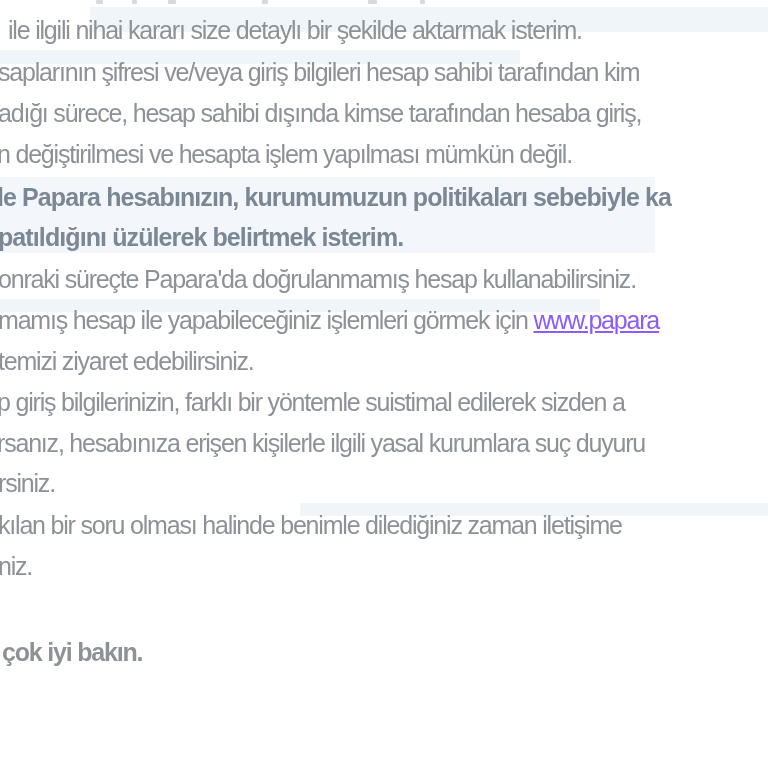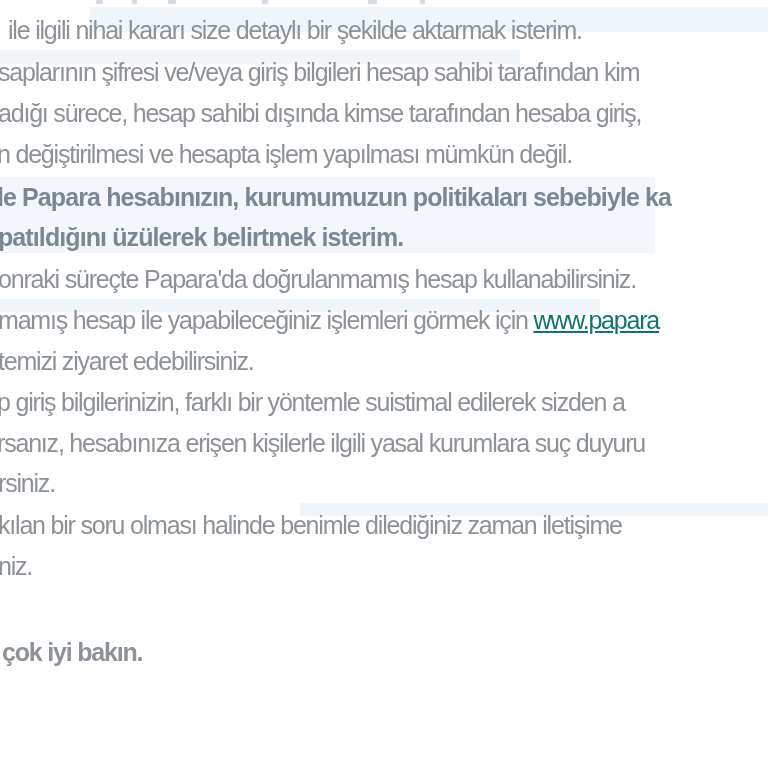--- a/index.html
+++ b/index.html
@@ -78,21 +78,21 @@
   <div class="frag" style="left:420px; width:5px;"></div>
 
   <div id="doc">
       <div class="line" style="top: 14px; left: 8px;"><span>ile ilgili nihai kararı size detaylı bir şekilde aktarmak isterim.</span></div>
       <div class="line" style="top: 56px; left: -2px;"><span>saplarının şifresi ve/veya giriş bilgileri hesap sahibi tarafından kim</span></div>
       <div class="line" style="top: 97px; left: -2px;"><span>adığı sürece, hesap sahibi dışında kimse tarafından hesaba giriş, </span></div>
       <div class="line" style="top: 138px; left: -3px;"><span>n değiştirilmesi ve hesapta işlem yapılması mümkün değil.</span></div>
       <div class="line bold" style="top: 181px; left: -3px;"><span>le Papara hesabınızın, kurumumuzun politikaları sebebiyle ka</span></div>
       <div class="line bold" style="top: 221px; left: -2px;"><span>patıldığını üzülerek belirtmek isterim.</span></div>
       <div class="line" style="top: 263px; left: -2px;"><span>onraki süreçte Papara'da doğrulanmamış hesap kullanabilirsiniz.</span></div>
-      <div class="line" style="top: 304px; left: -2px;"><span>mamış hesap ile yapabileceğiniz işlemleri görmek için </span><a style="color: #0f766e;">www.papara</a></div>
+      <div class="line" style="top: 304px; left: -2px;"><span>mamış hesap ile yapabileceğiniz işlemleri görmek için </span><a style="color: #8b5cf6;">www.papara</a></div>
       <div class="line" style="top: 345px; left: -2px;"><span>temizi ziyaret edebilirsiniz.</span></div>
       <div class="line" style="top: 386px; left: -3px;"><span>p giriş bilgilerinizin, farklı bir yöntemle suistimal edilerek sizden a</span></div>
       <div class="line" style="top: 427px; left: -3px;"><span>rsanız, hesabınıza erişen kişilerle ilgili yasal kurumlara suç duyuru</span></div>
       <div class="line" style="top: 467px; left: -2px;"><span>rsiniz.</span></div>
       <div class="line" style="top: 509px; left: -2px;"><span>kılan bir soru olması halinde benimle dilediğiniz zaman iletişime</span></div>
       <div class="line" style="top: 550px; left: -2px;"><span>niz.</span></div>
       <div class="line" style="top: 636px; left: 2px; font-weight: bold;"><span>çok iyi bakın.</span></div>
       <div class="line" style="top: 720px; left: -4px;"><span>llanıcı Deneyim Ekibi</span></div>
     </div>
 

